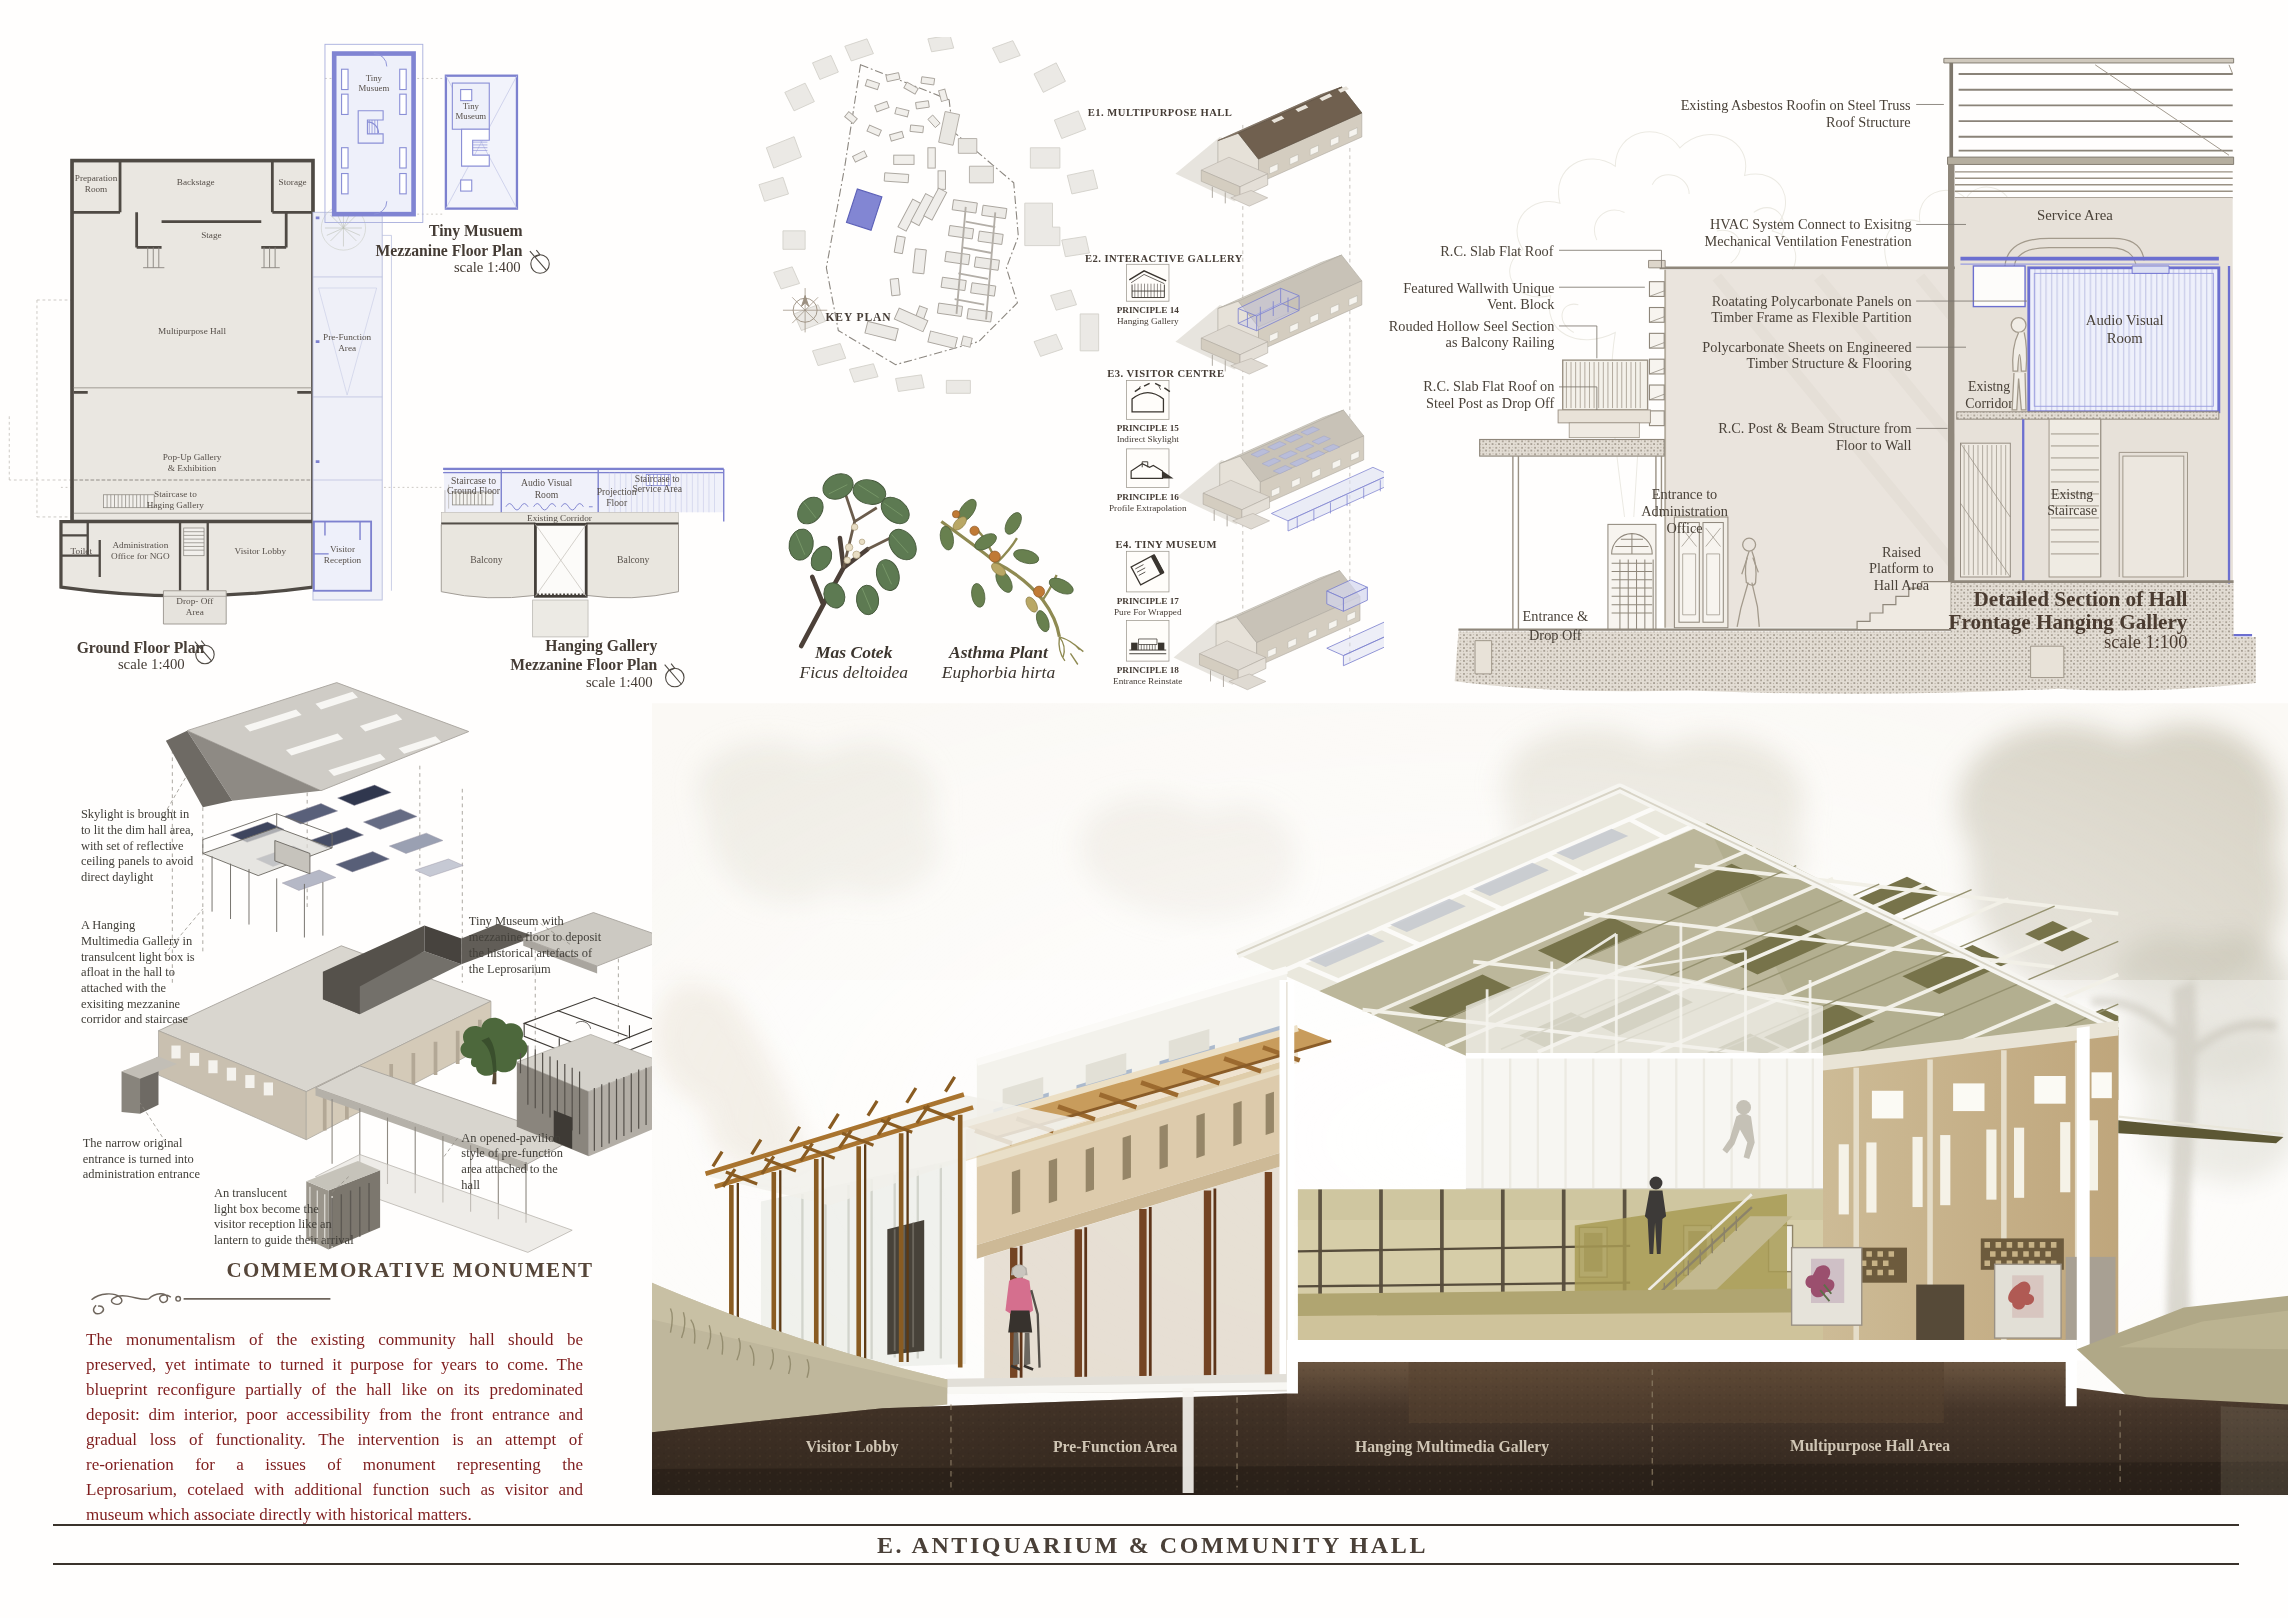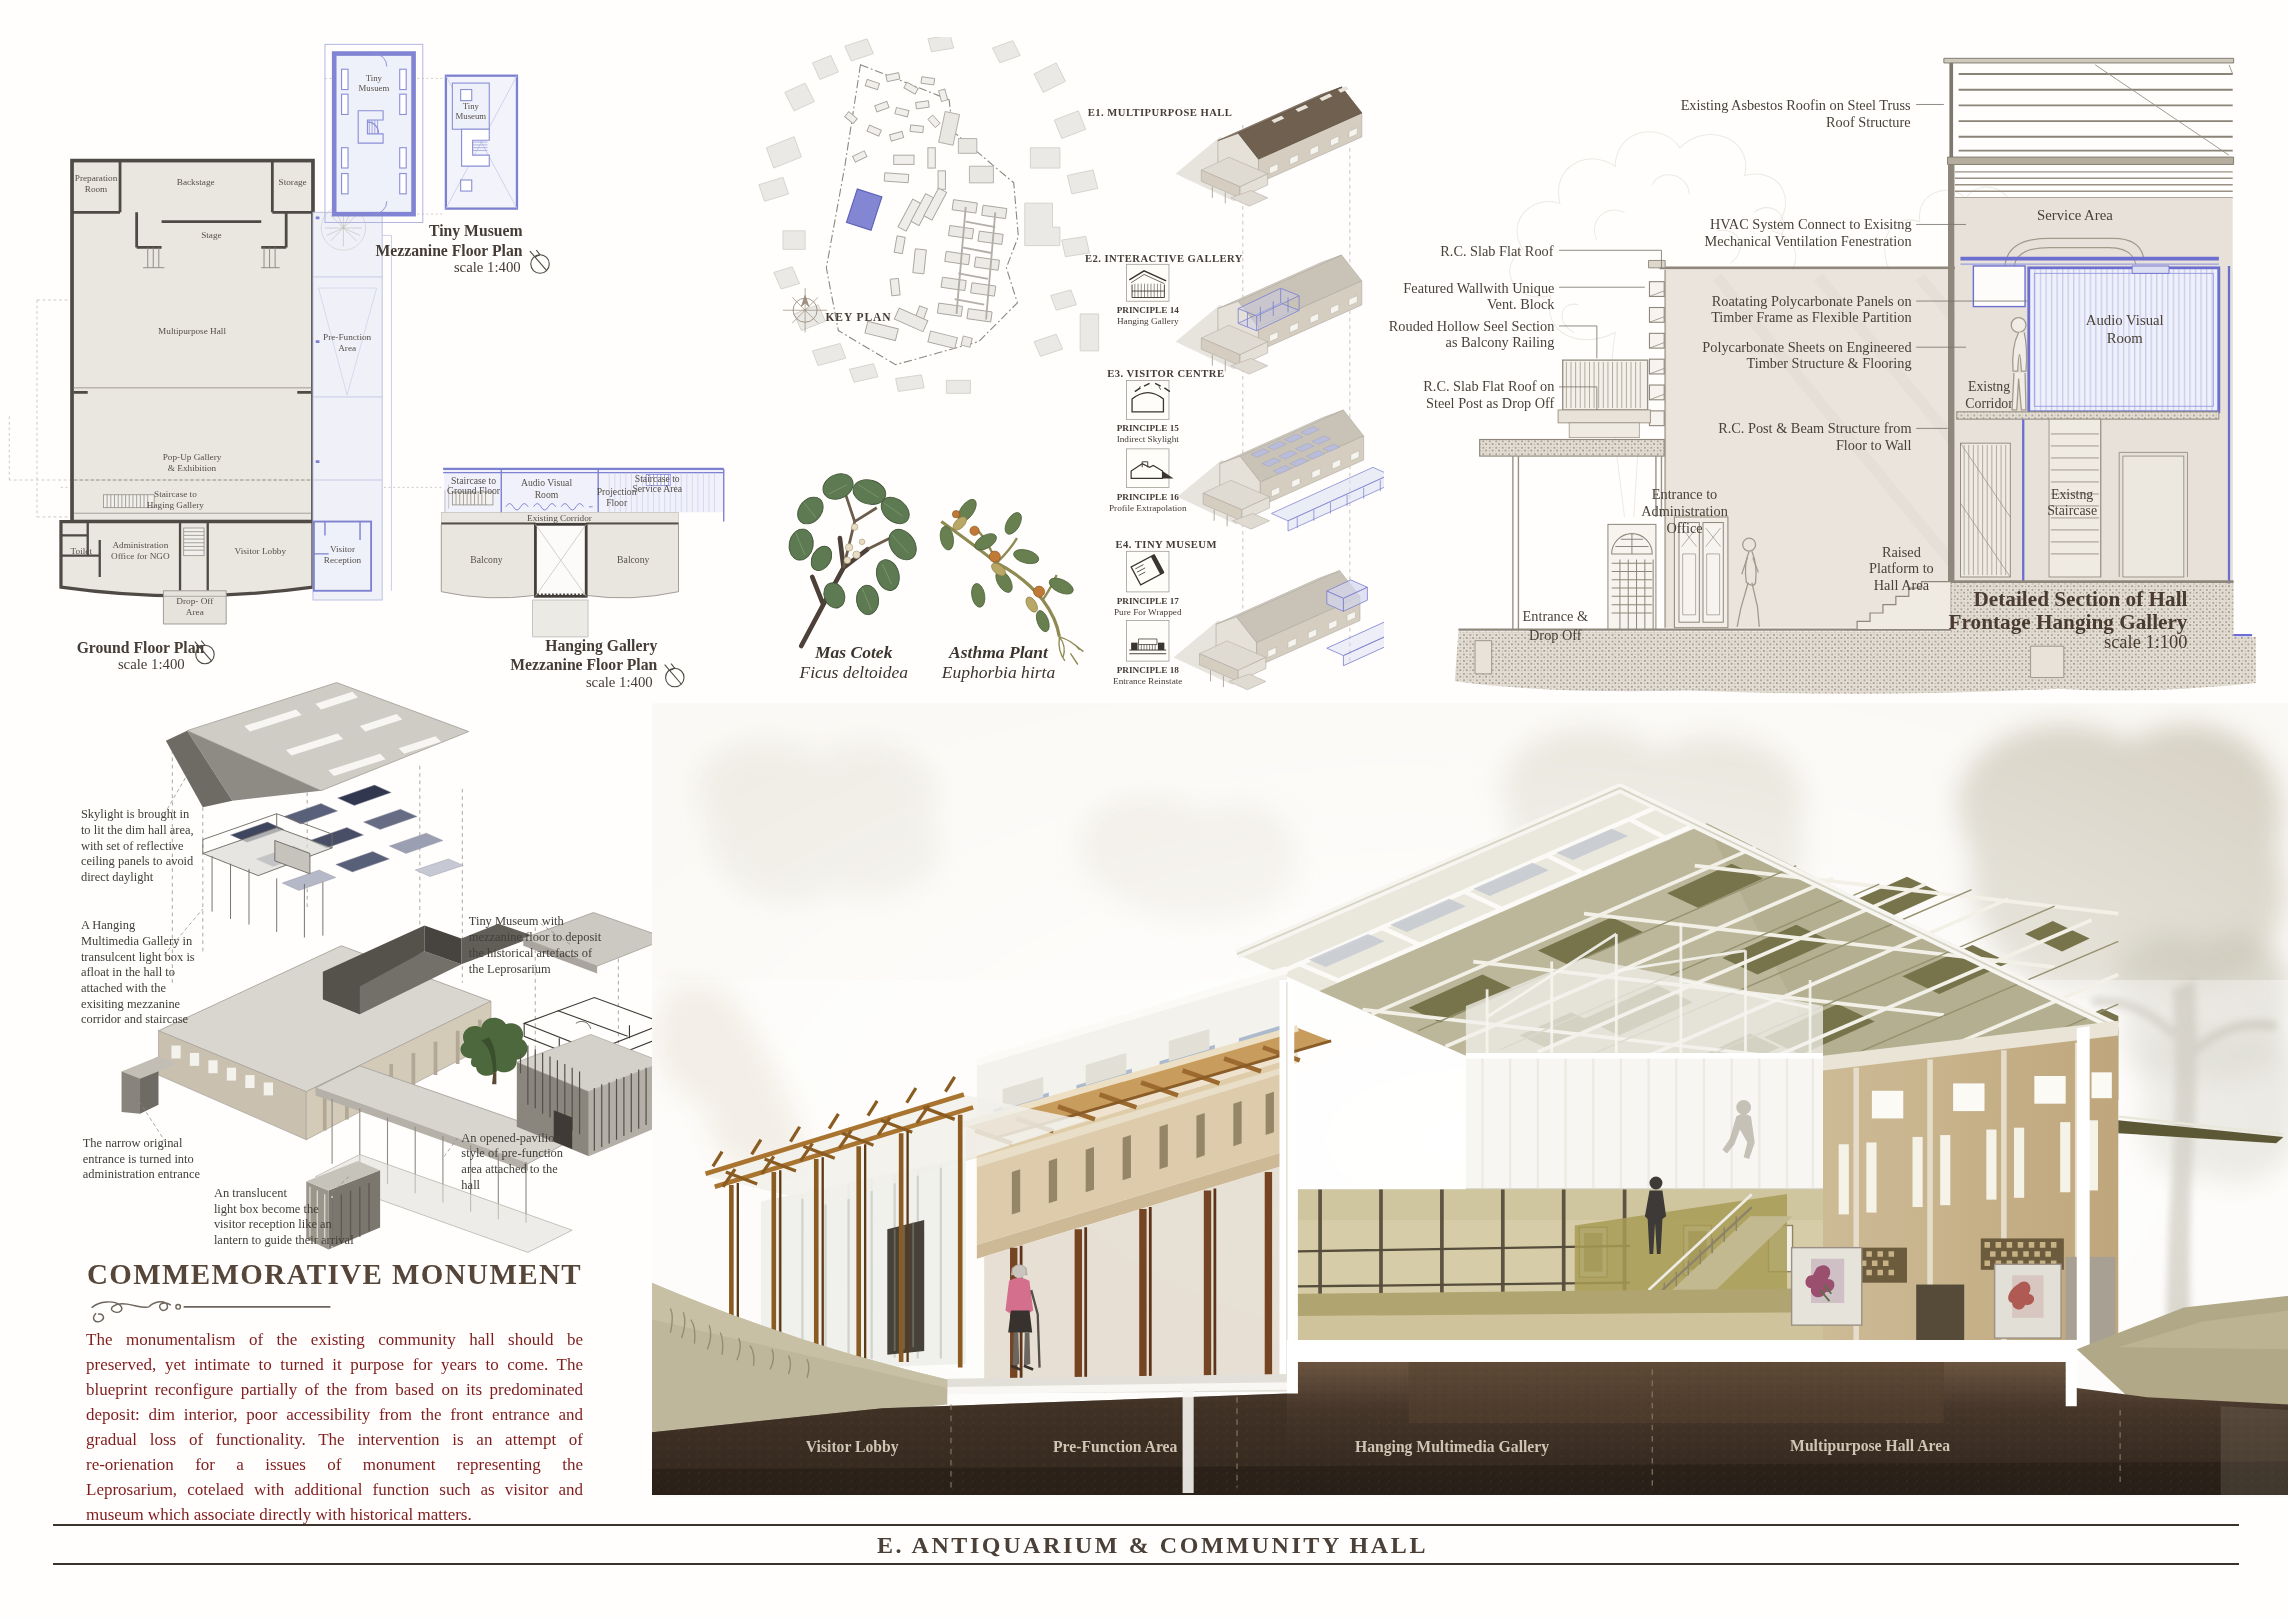--- a/index.html
+++ b/index.html
@@ -901,37 +901,37 @@
     <text x="440" y="536">area attached to the</text>
     <text x="440" y="553">hall</text>
   </g>
 
   <g stroke="#8f8a82" stroke-width="0.8" stroke-dasharray="4,3" fill="none">
     <path d="M118 148 L143 105 M118 300 L160 250 M120 503 L92 460 M300 557 L318 540 M520 262 L560 290 M436 498 L420 520"></path>
   </g>
 </svg>
 
 <div class="abs" style="left:87px;top:1258px;width:646px;">
-  <div id="cmtitle" style="font-size:29px;font-weight:bold;letter-spacing:1.4px;color:#564639;white-space:nowrap;">COMMEMORATIVE MONUMENT</div>
+  <div id="cmtitle" style="font-size:21px;font-weight:bold;letter-spacing:1.4px;color:#564639;white-space:nowrap;text-align:center;">COMMEMORATIVE MONUMENT</div>
 
   <svg width="268" height="31" viewBox="0 0 290 34" style="margin-top:3.7px;display:block;">
     <g fill="none" stroke="#6e655c" stroke-width="1.6">
       <path d="M3 14 C12 6 28 6 34 11 C40 16 33 21 27 18 C21 15 28 8 42 10 C54 12 60 15 66 13"></path>
       <path d="M8 20 C2 26 7 32 14 28 C18 25 16 20 10 21"></path>
       <path d="M66 13 C73 6 84 6 86 11 C88 17 80 19 78 14 C76 9 84 7 90 11"></path>
       <circle cx="98" cy="13" r="2.5"></circle>
       <path d="M104 13 L265 13" stroke-width="2"></path>
     </g>
   </svg>
 </div>
 
 <div class="abs" style="left:86px;top:1327px;width:497px;font-size:17px;line-height:25px;color:#7f1d1d;">
   <div style="text-align:justify;text-align-last:justify;">The monumentalism of the existing community hall should be</div>
   <div style="text-align:justify;text-align-last:justify;">preserved, yet intimate to turned it purpose for years to come. The</div>
-  <div style="text-align:justify;text-align-last:justify;">blueprint reconfigure partially of the from based on its predominated</div>
+  <div style="text-align:justify;text-align-last:justify;">blueprint reconfigure partially of the hall like on its predominated</div>
   <div style="text-align:justify;text-align-last:justify;">deposit: dim interior, poor accessibility from the front entrance and</div>
   <div style="text-align:justify;text-align-last:justify;">gradual loss of functionality. The intervention is an attempt of</div>
   <div style="text-align:justify;text-align-last:justify;">re-orienation for a issues of monument representing the</div>
   <div style="text-align:justify;text-align-last:justify;">Leprosarium, cotelaed with additional function such as visitor and</div>
   <div>museum which associate directly with historical matters.</div>
 </div>
 
 <svg class="abs" style="left:652px;top:703px" width="1637" height="794" viewBox="0 0 1774 860">
   <defs>
     <linearGradient id="earth" x1="0" y1="0" x2="0" y2="1">

